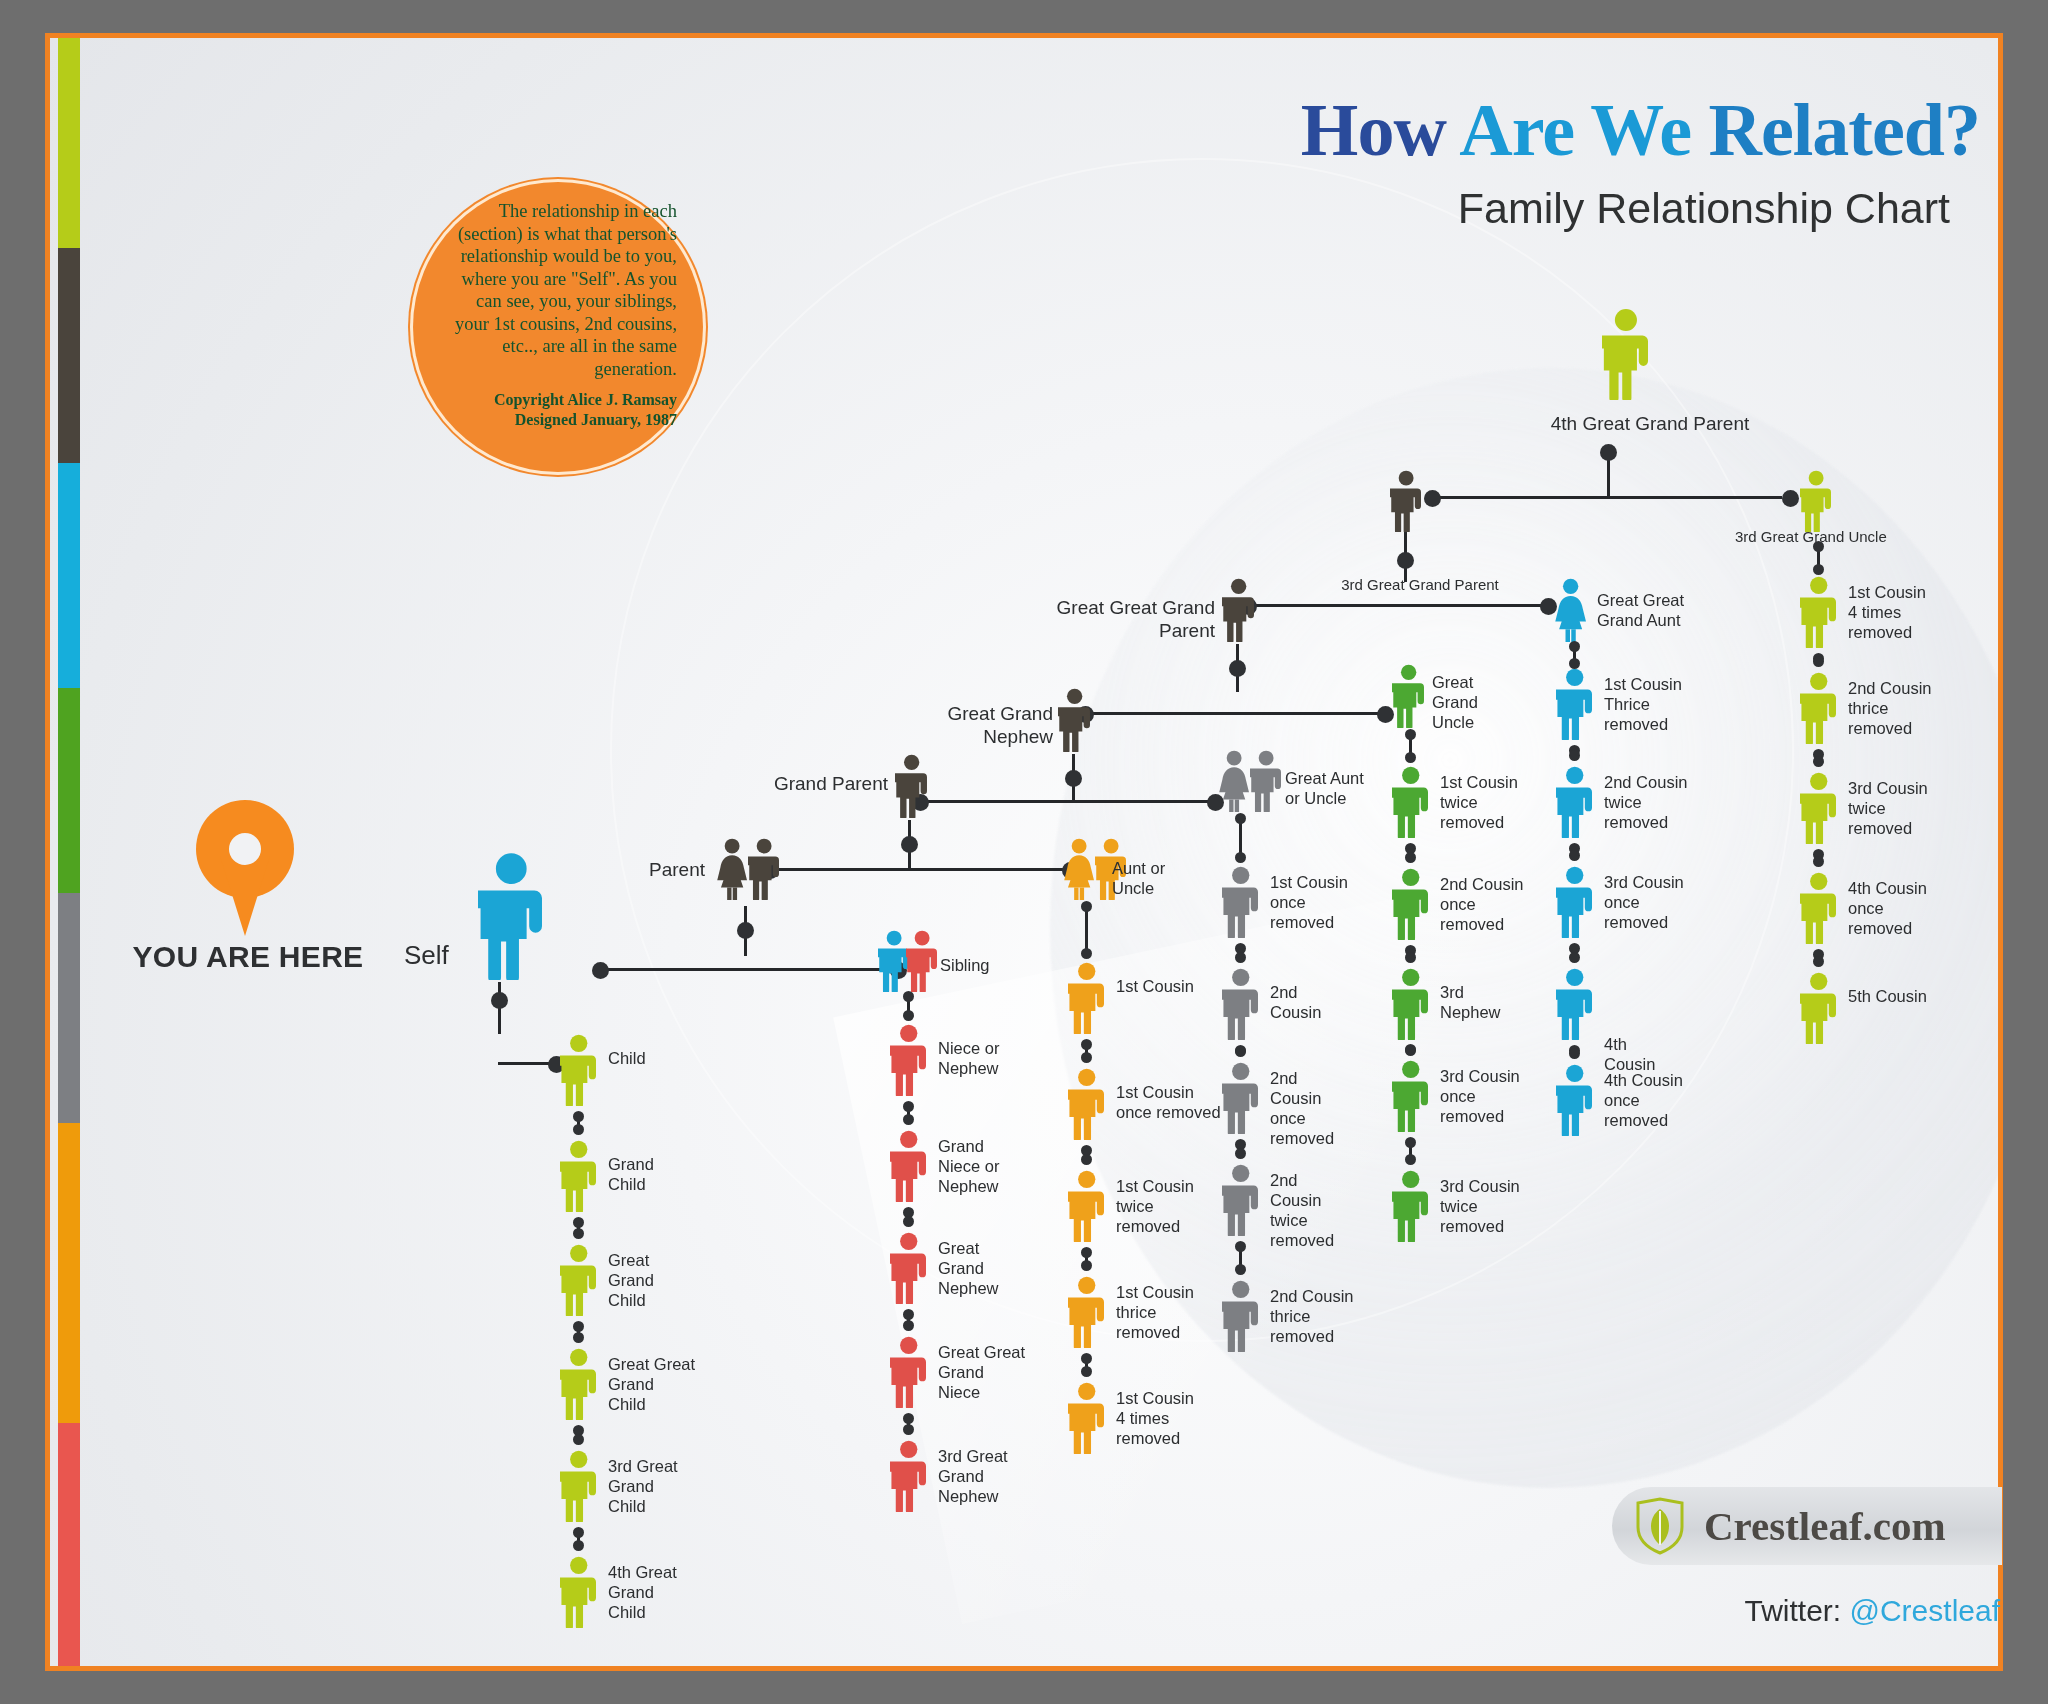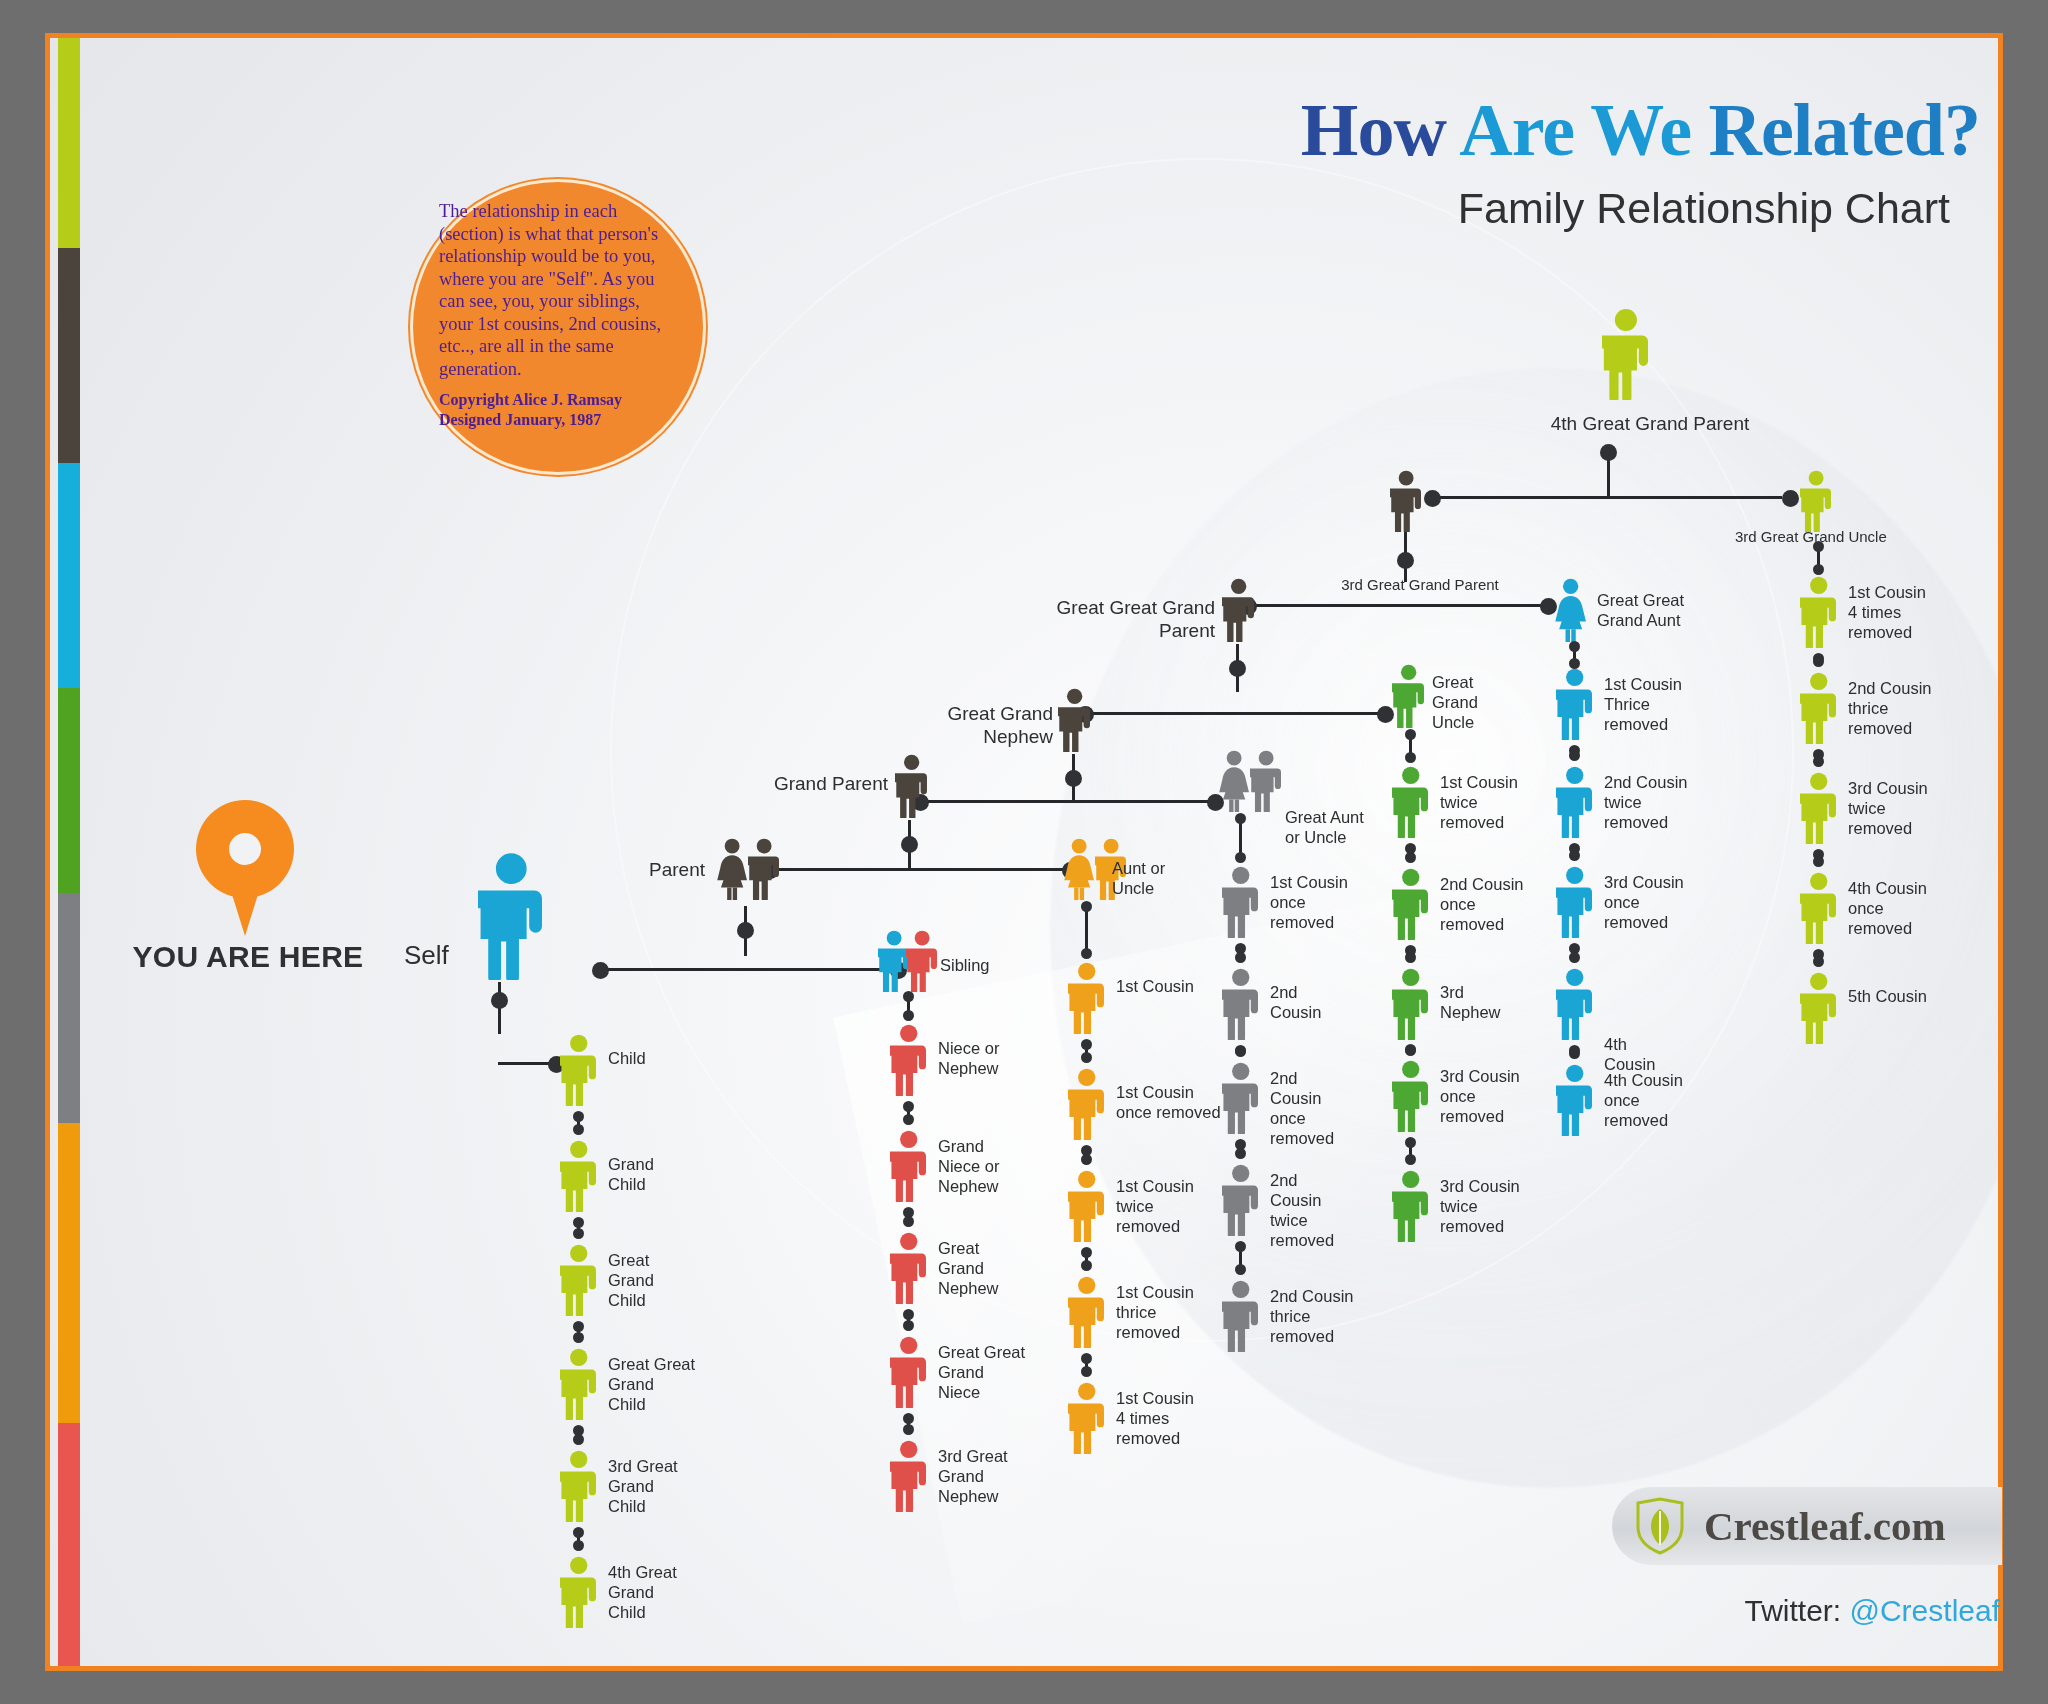--- a/index.html
+++ b/index.html
@@ -59,21 +59,21 @@
   .subtitle{
     position:absolute;left:1030px;top:184px;width:920px;text-align:right;
     font-size:43px;color:#2f3132;font-weight:400;
   }
 
   
   .info-circle{
     position:absolute;left:413px;top:182px;width:290px;height:290px;
     border-radius:50%;background:#f2882d;
     box-shadow:0 0 0 3px #ffe9cf, 0 0 0 5px #f2882d;
-    color:#4c1d95;text-align:left;
+    color:#14532d;text-align:right;
     font-family:"Liberation Serif", serif;
     padding:18px 26px;box-sizing:border-box;
   }
   .info-body{font-size:18.5px;line-height:1.22;}
   .info-copy{margin-top:9px;font-size:16px;font-weight:bold;line-height:1.25;}
 
   
   .pin{position:absolute;left:196px;top:800px;width:98px;height:136px;}
   .pin .head{
     position:absolute;left:0;top:0;width:98px;height:98px;border-radius:50%;
@@ -238,21 +238,21 @@
       <div class="lbl r mid" style="left: 760px; top: 772px; width: 128px;">Grand Parent</div>
       <svg width="32.24" height="62" viewBox="0 0 52 100" style="position: absolute; left: 1218px; top: 750px;">
         <circle cx="26" cy="13" r="12" fill="#7d7f83"></circle>
         <path d="M26 28 c-11 0 -17 8 -19 20 l-5 20 h10 l-4 12 h36 l-4 -12 h10 l-5 -20 c-2 -12 -8 -20 -19 -20 z" fill="#7d7f83"></path>
         <path d="M18 80 h7 v20 h-7 z M27 80 h7 v20 h-7 z" fill="#7d7f83"></path>
       </svg>
       <svg width="32.24" height="62" viewBox="0 0 52 100" style="position: absolute; left: 1250px; top: 750px;">
         <circle cx="26" cy="13" r="12" fill="#7d7f83"></circle>
         <path d="M8 30 h36 a6 6 0 0 1 6 6 v22 a5 5 0 0 1 -10 0 v-14 h-2 v24 h-6 v30 a5 5 0 0 1 -10 0 v-28 h-4 v28 a5 5 0 0 1 -10 0 v-30 h-6 v-24 h-2 v14 a5 5 0 0 1 -10 0 v-22 a6 6 0 0 1 6 -6 z" fill="#7d7f83"></path>
       </svg>
-      <div class="lbl " style="left: 1285px; top: 807px;">Great Aunt
+      <div class="lbl " style="left: 1285px; top: 768px;">Great Aunt
 or Uncle</div>
       <div class="vline" style="left: 908px; top: 820px; height: 48px;"></div>
       <div class="dot" style="left: 900.5px; top: 835.5px;"></div>
       <div class="hline" style="left: 770px; top: 868px; width: 300px;"></div>
       <div class="dot" style="left: 761.5px; top: 861.5px;"></div>
       <div class="dot" style="left: 1061.5px; top: 861.5px;"></div>
       <svg width="32.24" height="62" viewBox="0 0 52 100" style="position: absolute; left: 716px; top: 838px;">
         <circle cx="26" cy="13" r="12" fill="#4a443c"></circle>
         <path d="M26 28 c-11 0 -17 8 -19 20 l-5 20 h10 l-4 12 h36 l-4 -12 h10 l-5 -20 c-2 -12 -8 -20 -19 -20 z" fill="#4a443c"></path>
         <path d="M18 80 h7 v20 h-7 z M27 80 h7 v20 h-7 z" fill="#4a443c"></path>

